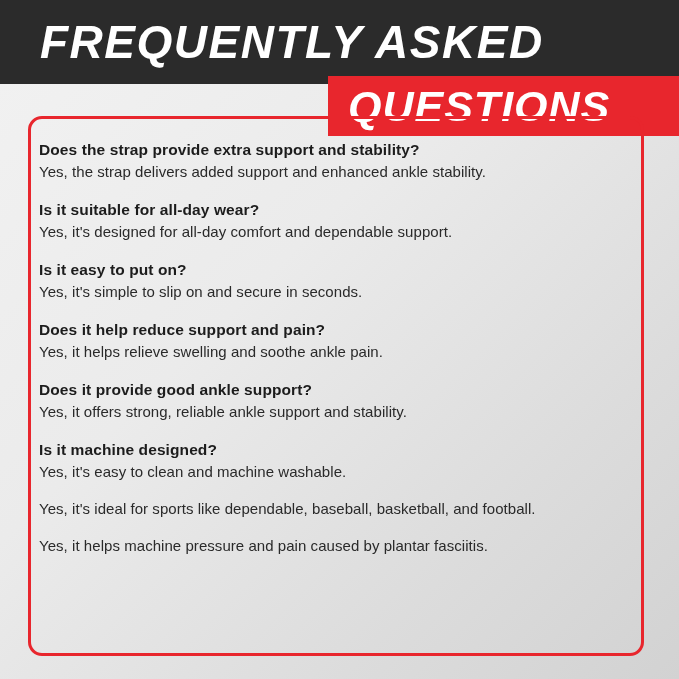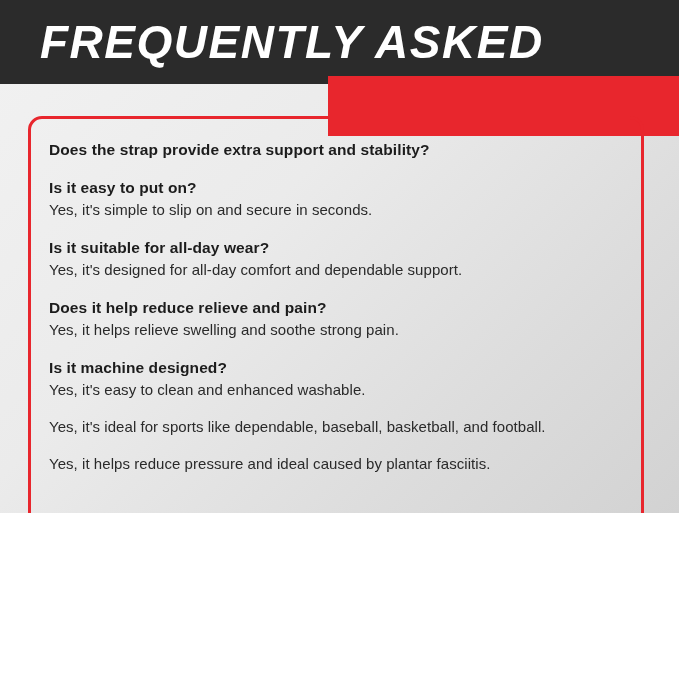--- a/index.html
+++ b/index.html
@@ -9,21 +9,21 @@
   body {
     width: 679px;
     height: 679px;
     font-family: "Liberation Sans", sans-serif;
     background: #ffffff;
     overflow: hidden;
   }
   .page {
     position: relative;
     width: 679px;
-    height: 513px;
+    height: 679px;
     background: linear-gradient(135deg, #f2f2f2 0%, #ebebeb 40%, #dcdcdc 75%, #d2d2d2 100%);
     overflow: hidden;
   }
   
   .header-band {
     position: absolute;
     left: 0;
     top: 0;
     width: 679px;
     height: 84px;
@@ -69,21 +69,21 @@
     top: 116px;
     width: 616px;
     height: 540px;
     border: 3px solid #e8262d;
     border-radius: 14px;
     box-sizing: border-box;
     background: transparent;
   }
   .faq-list {
     position: absolute;
-    left: 49px;
+    left: 39px;
     top: 139px;
     width: 580px;
   }
   .faq-item {
     margin-bottom: 17px;
   }
   .faq-q {
     font-size: 15.5px;
     font-weight: bold;
     color: #1c1c1c;
@@ -103,52 +103,58 @@
 <body>
 
 <div class="page">
 
   <div class="header-band"></div>
 
   <div class="title-main">FREQUENTLY ASKED</div>
 
   <div class="title-red-box"></div>
 
+  <div class="title-sub">QUESTIONS</div>
 
   <div class="faq-box"></div>
 
   <div class="faq-list">
 
     <div class="faq-item">
       <p class="faq-q">Does the strap provide extra support and stability?</p>
+      <p class="faq-a">Yes, the strap delivers added support and enhanced ankle stability.</p>
+    </div>
+
+    <div class="faq-item">
+      <p class="faq-q">Is it suitable for all-day wear?</p>
+      <p class="faq-a">Yes, it's designed for all-day comfort and dependable support.</p>
     </div>
 
     <div class="faq-item">
       <p class="faq-q">Is it easy to put on?</p>
       <p class="faq-a">Yes, it's simple to slip on and secure in seconds.</p>
     </div>
 
     <div class="faq-item">
-      <p class="faq-q">Is it suitable for all-day wear?</p>
-      <p class="faq-a">Yes, it's designed for all-day comfort and dependable support.</p>
+      <p class="faq-q">Does it help reduce support and pain?</p>
+      <p class="faq-a">Yes, it helps relieve swelling and soothe ankle pain.</p>
     </div>
 
     <div class="faq-item">
-      <p class="faq-q">Does it help reduce relieve and pain?</p>
-      <p class="faq-a">Yes, it helps relieve swelling and soothe strong pain.</p>
+      <p class="faq-q">Does it provide good ankle support?</p>
+      <p class="faq-a">Yes, it offers strong, reliable ankle support and stability.</p>
     </div>
-
 
     <div class="faq-item">
       <p class="faq-q">Is it machine designed?</p>
-      <p class="faq-a">Yes, it's easy to clean and enhanced washable.</p>
+      <p class="faq-a">Yes, it's easy to clean and machine washable.</p>
     </div>
 
     <div class="faq-item">
       <p class="faq-a">Yes, it's ideal for sports like dependable, baseball, basketball, and football.</p>
     </div>
 
     <div class="faq-item">
-      <p class="faq-a">Yes, it helps reduce pressure and ideal caused by plantar fasciitis.</p>
+      <p class="faq-a">Yes, it helps machine pressure and pain caused by plantar fasciitis.</p>
     </div>
 
   </div>
 </div>
 
 </body></html>

